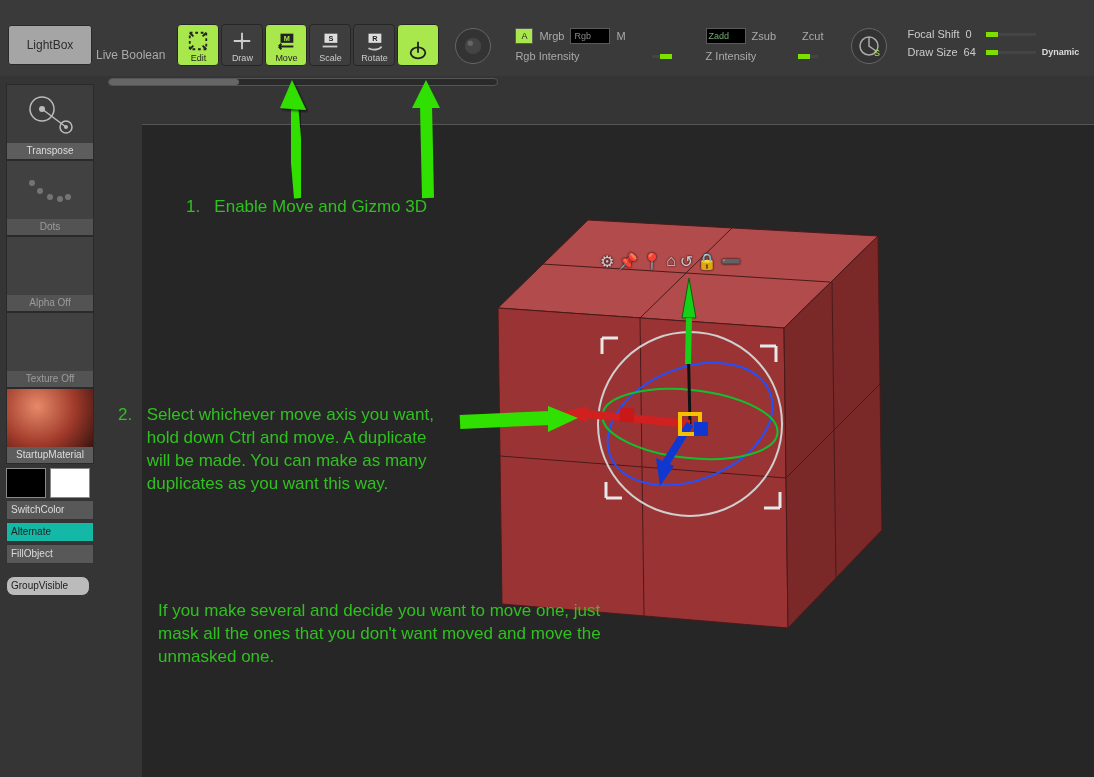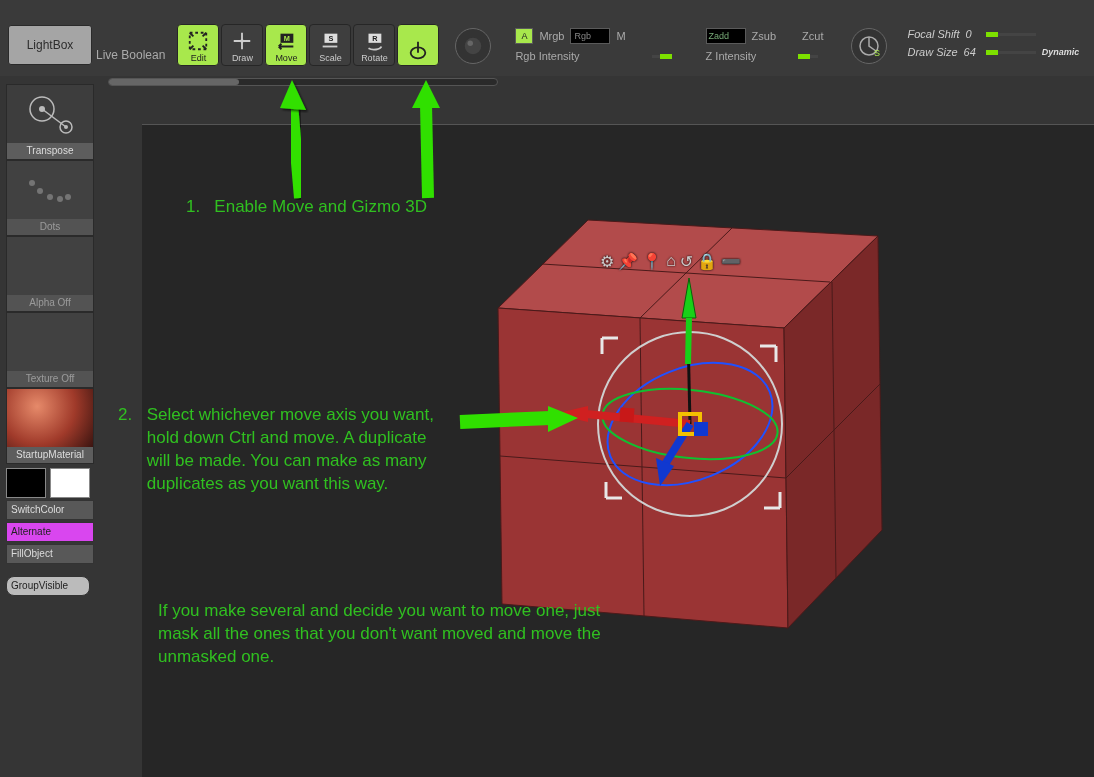--- a/index.html
+++ b/index.html
@@ -60,21 +60,21 @@
   }
   .box.green { background:#a8e84c; }
   .box.wide { width:40px; }
   .minislider { width:160px; height:3px; background:#444; position:relative; }
   .minislider .dot { position:absolute; width:12px; height:5px; background:#7de000; top:-1px; left:0; }
   .right-settings {
     display:flex; flex-direction:column;
     margin-top:28px; margin-left:20px; gap:6px;
     font-size:11px; color:#ccc;
   }
-  .right-row { display:flex; align-items:center; gap:6px;font-style:italic; }
+  .right-row { display:flex; align-items:center; gap:6px; }
   .dynamic-label { font-size:9px; font-weight:bold; color:#ddd; }
   .circle-icon {
     width:36px; height:36px; border-radius:50%;
     border:1px solid #666; background:#333;
     margin-top:28px; margin-left:16px;
     display:flex; align-items:center; justify-content:center;
     color:#888;
   }
   
   .sidebar {
@@ -112,21 +112,21 @@
   .color-row {
     display:flex; gap:4px; margin-top:4px;
   }
   .color-swatch { width:40px; height:30px; border:1px solid #888; }
   .textbtn {
     width:88px; height:20px; background:#585858;
     border:1px solid #333; color:#ddd;
     font-size:10px; text-align:left; padding-left:4px;
     line-height:18px; margin-top:2px;
   }
-  .textbtn.alt { background:#d946ef; color:#222; }
+  .textbtn.alt { background:#14b8a6; color:#222; }
   .textbtn.pill { background:#bbb; color:#222; border-radius:8px; margin-top:12px; width:84px; }
   
   .viewport {
     position:absolute; left:142px; top:124px; right:0; bottom:0;
     background:#262626;
     border-top:1px solid #555;
   }
   
   .cube {
     position:absolute; left:488px; top:208px;

